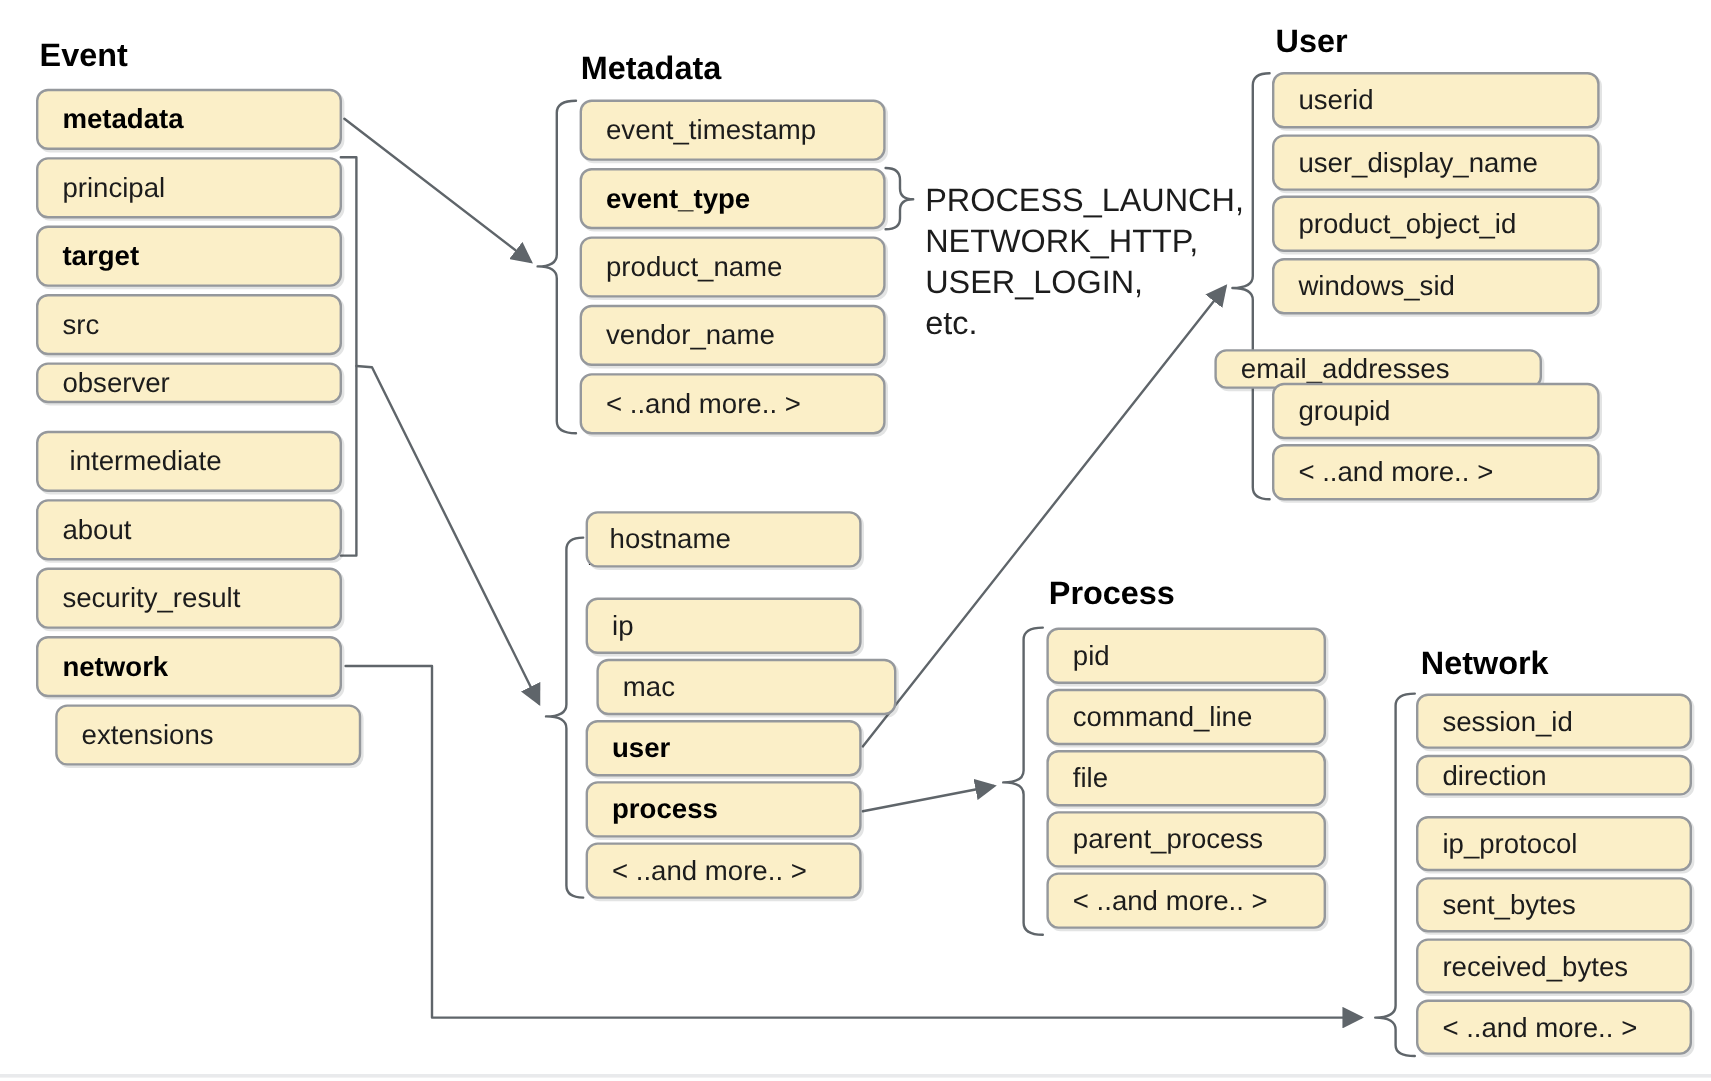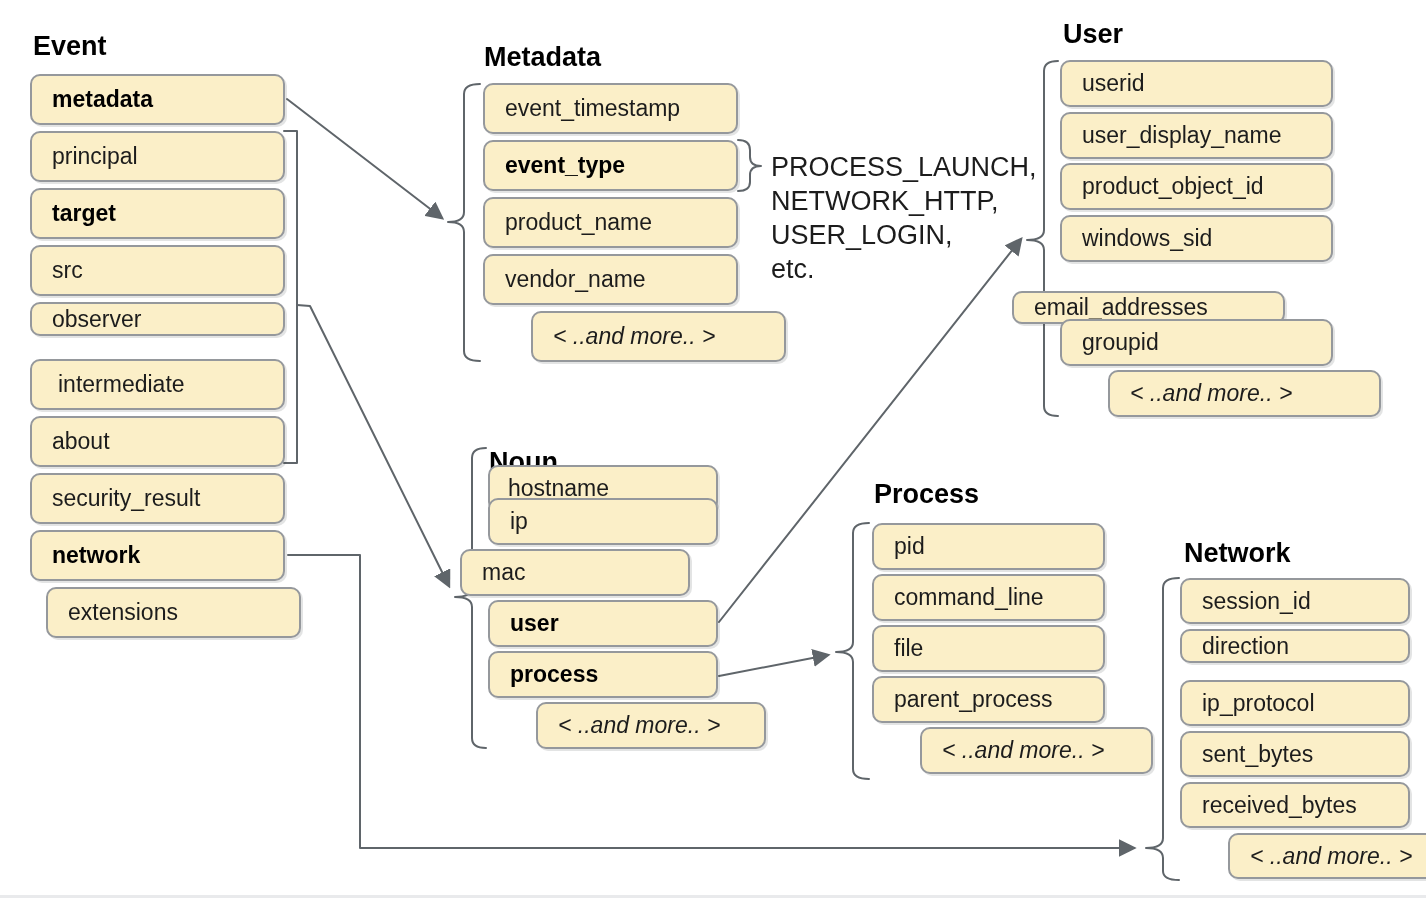--- a/index.html
+++ b/index.html
@@ -15,21 +15,21 @@
     white-space:nowrap;
   }
   .box{
     position:absolute;z-index:2;display:flex;align-items:center;box-sizing:border-box;
     padding-left:20px;background:var(--fill,#FBEFC8);
     border:2px solid var(--bord,#95989C);border-radius:10px;
     font-size:23px;color:var(--label,#1C1C1C);white-space:nowrap;
     box-shadow:2px 2px 0 rgba(60,64,67,0.14);
   }
   .box.bold{font-weight:bold;color:#000;}
-  .box.italic{font-style:italic;margin-left:48px;}
+  .box.italic{}
   .annotation{
     position:absolute;z-index:2;left:771px;top:150px;
     font-size:27px;line-height:34px;color:var(--label,#1C1C1C);white-space:nowrap;
   }
   .bottom-divider{
     position:absolute;z-index:0;left:0;top:895px;width:1426px;height:3px;
     background:var(--divider,#E9EAEC);
   }
   
   #t-event   {left:33px;  top:31px;}
@@ -106,23 +106,23 @@
     <div class="box" style="left: 483px; top: 197px; width: 255px; height: 51px;">product_name</div>
     <div class="box" style="left: 483px; top: 254px; width: 255px; height: 51px;">vendor_name</div>
     <div class="box italic" style="left: 483px; top: 311px; width: 255px; height: 51px;">&lt; ..and more.. &gt;</div>
     <div class="box" style="left: 1060px; top: 60px; width: 273px; height: 47px;">userid</div>
     <div class="box" style="left: 1060px; top: 112px; width: 273px; height: 47px;">user_display_name</div>
     <div class="box" style="left: 1060px; top: 163px; width: 273px; height: 47px;">product_object_id</div>
     <div class="box" style="left: 1060px; top: 215px; width: 273px; height: 47px;">windows_sid</div>
     <div class="box" style="left: 1012px; top: 267px; width: 273px; height: 33px; margin-top: 24px;">email_addresses</div>
     <div class="box" style="left: 1060px; top: 319px; width: 273px; height: 47px;">groupid</div>
     <div class="box italic" style="left: 1060px; top: 370px; width: 273px; height: 47px;">&lt; ..and more.. &gt;</div>
-    <div class="box" style="left: 488px; top: 465px; width: 230px; height: 47px; padding-left: 18px;">hostname</div>
+    <div class="box" style="left: 488px; top: 426px; width: 230px; height: 47px; padding-left: 18px;">hostname</div>
     <div class="box" style="left: 488px; top: 498px; width: 230px; height: 47px;">ip</div>
-    <div class="box" style="left: 460px; top: 549px; width: 230px; height: 47px;">mac</div>
+    <div class="box" style="left: 497px; top: 549px; width: 250px; height: 47px;">mac</div>
     <div class="box bold" style="left: 488px; top: 600px; width: 230px; height: 47px;">user</div>
     <div class="box bold" style="left: 488px; top: 651px; width: 230px; height: 47px;">process</div>
     <div class="box italic" style="left: 488px; top: 702px; width: 230px; height: 47px;">&lt; ..and more.. &gt;</div>
     <div class="box" style="left: 872px; top: 523px; width: 233px; height: 47px; padding-left: 20px;">pid</div>
     <div class="box" style="left: 872px; top: 574px; width: 233px; height: 47px;">command_line</div>
     <div class="box" style="left: 872px; top: 625px; width: 233px; height: 47px;">file</div>
     <div class="box" style="left: 872px; top: 676px; width: 233px; height: 47px;">parent_process</div>
     <div class="box italic" style="left: 872px; top: 727px; width: 233px; height: 47px;">&lt; ..and more.. &gt;</div>
     <div class="box" style="left: 1180px; top: 578px; width: 230px; height: 46px;">session_id</div>
     <div class="box" style="left: 1180px; top: 629px; width: 230px; height: 34px;">direction</div>

